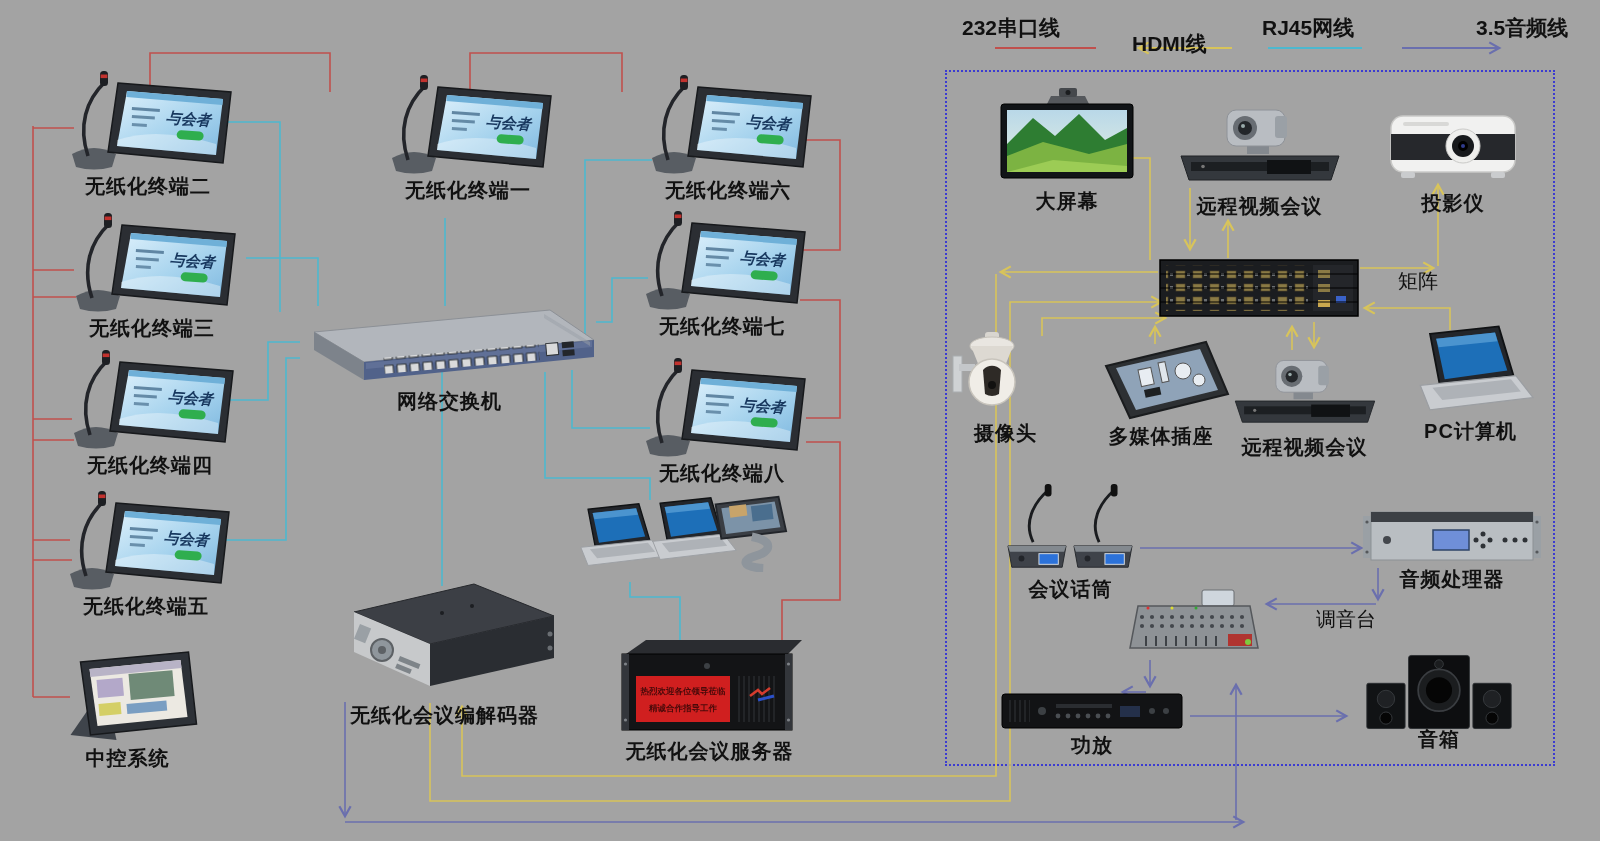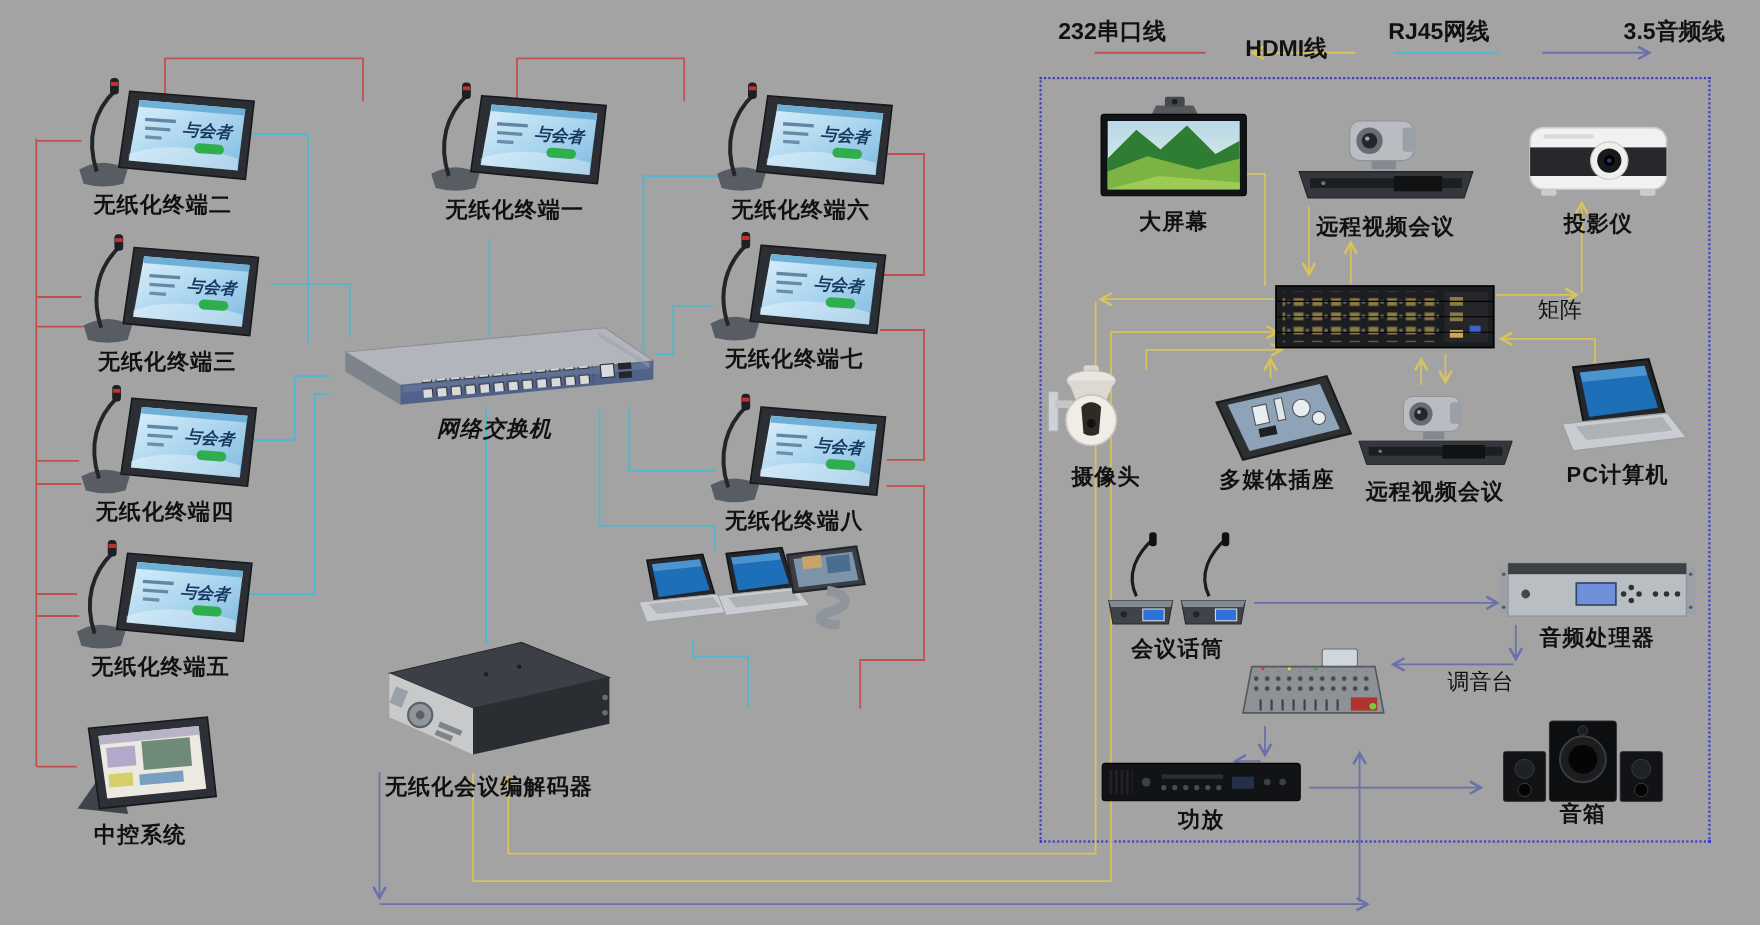--- a/index.html
+++ b/index.html
@@ -419,21 +419,21 @@
       </svg>
     <span class="lbl">无纸化终端八</span>
   </div>
   <div class="node" style="left:56px;top:486px;width:180px;">
     <svg class="dev" width="180" height="105">
         <use href="#sym-term"></use>
       </svg>
     <span class="lbl">无纸化终端五</span>
   </div>
 
-  <div class="node" style="left:292px;top:288px;width:315px;font-style:italic;">
+  <div class="node" style="left:292px;top:300px;width:315px;">
     <svg class="dev" width="315" height="82">
         <use href="#sym-switch"></use>
       </svg>
     <span class="lbl" style="margin-top:6px;">网络交换机</span>
   </div>
 
   <div class="node" style="left:568px;top:492px;width:230px;">
     <svg class="dev" width="230" height="90">
       <use href="#sym-laptop" x="0" y="10" width="100" height="68"></use>
       <use href="#sym-laptop" x="72" y="4" width="100" height="68"></use>
@@ -448,20 +448,26 @@
     <span class="lbl">中控系统</span>
   </div>
 
   <div class="node" style="left:322px;top:578px;width:245px;">
     <svg class="dev" width="245" height="122">
         <use href="#sym-codec"></use>
       </svg>
     <span class="lbl">无纸化会议编解码器</span>
   </div>
 
+  <div class="node" style="left:612px;top:634px;width:195px;">
+    <svg class="dev" width="195" height="102">
+        <use href="#sym-server"></use>
+      </svg>
+    <span class="lbl">无纸化会议服务器</span>
+  </div>
 
   <div class="node" style="left:993px;top:84px;width:148px;">
     <svg class="dev" width="148" height="102">
         <use href="#sym-bigscreen"></use>
       </svg>
     <span class="lbl">大屏幕</span>
   </div>
   <div class="node" style="left:1172px;top:96px;width:175px;">
     <svg class="dev" width="170" height="95">
         <use href="#sym-vc"></use>

